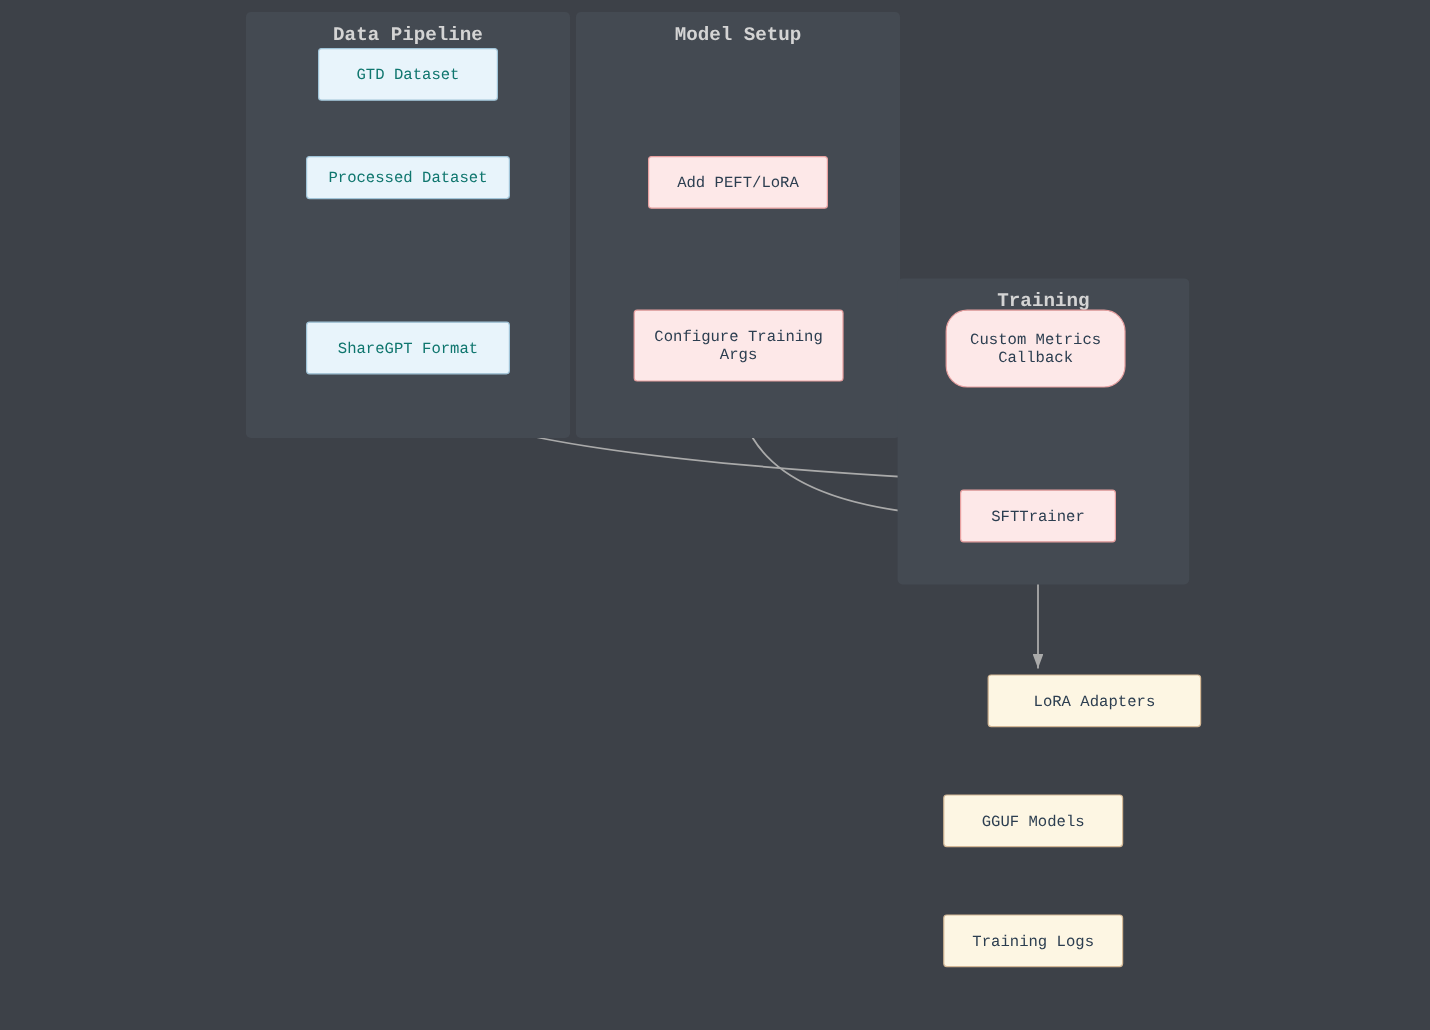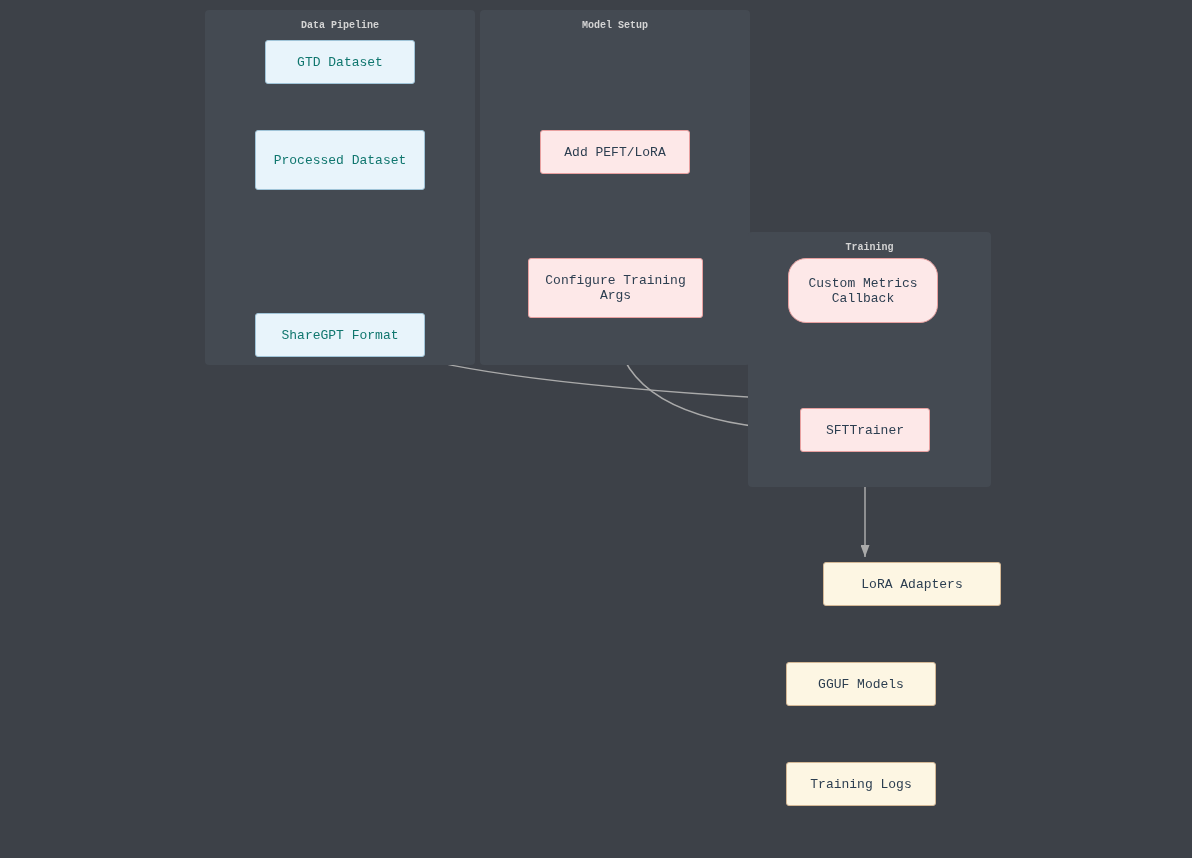--- a/index.html
+++ b/index.html
@@ -21,21 +21,21 @@
     
     .section-panel {
       position: absolute;
       background-color: #444a52;
       border-radius: 4px;
     }
 
     .section-title {
       text-align: center;
       color: #d4d4d4;
-      font-size: 10px;
+      font-size: 16px;
       font-weight: bold;
       padding: 10px 0 8px 0;
       font-family: 'Courier New', Courier, monospace;
     }
 
     
     .node {
       position: absolute;
       display: flex;
       align-items: center;
@@ -121,25 +121,25 @@
 
   <div class="section-panel" style="left:748px; top:232px; width:243px; height:255px;">
     <div class="section-title">Training</div>
   </div>
 
 
   <div class="node node-blue" style="left:265px; top:40px; width:150px; height:44px;">
     <span>GTD Dataset</span>
   </div>
 
-  <div class="node node-blue" style="left:255px; top:130px; width:170px; height:60px;">
+  <div class="node node-blue" style="left:255px; top:130px; width:170px; height:36px;">
     <span>Processed Dataset</span>
   </div>
 
-  <div class="node node-blue" style="left:255px; top:268px; width:170px; height:44px;margin-top:45px;">
+  <div class="node node-blue" style="left:255px; top:268px; width:170px; height:44px;">
     <span>ShareGPT Format</span>
   </div>
 
 
   <div class="node node-pink" style="left:540px; top:130px; width:150px; height:44px;">
     <span>Add PEFT/LoRA</span>
   </div>
 
   <div class="node node-pink" style="left:528px; top:258px; width:175px; height:60px;">
     <span>Configure Training Args</span>

